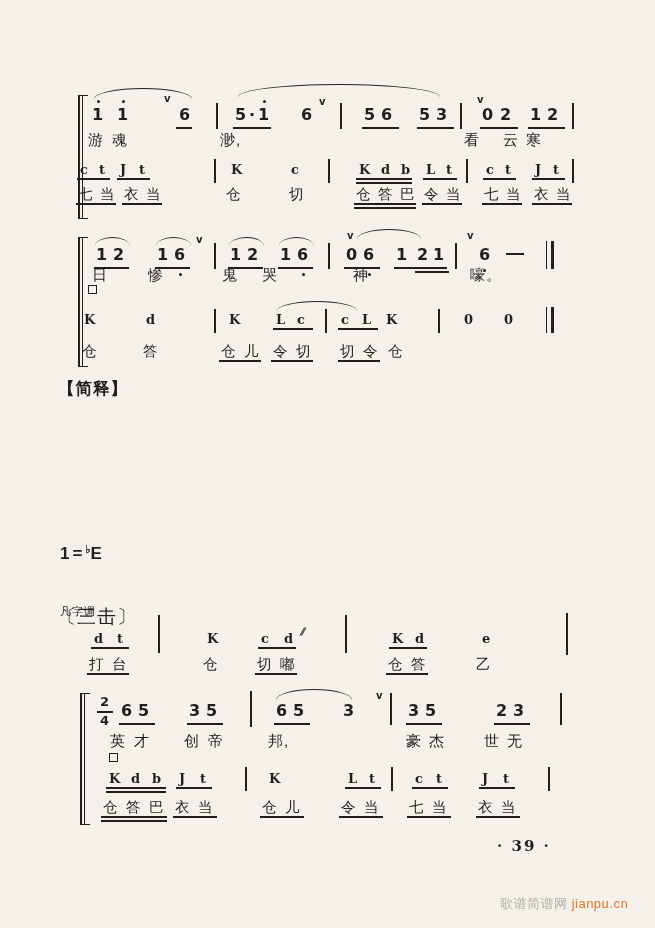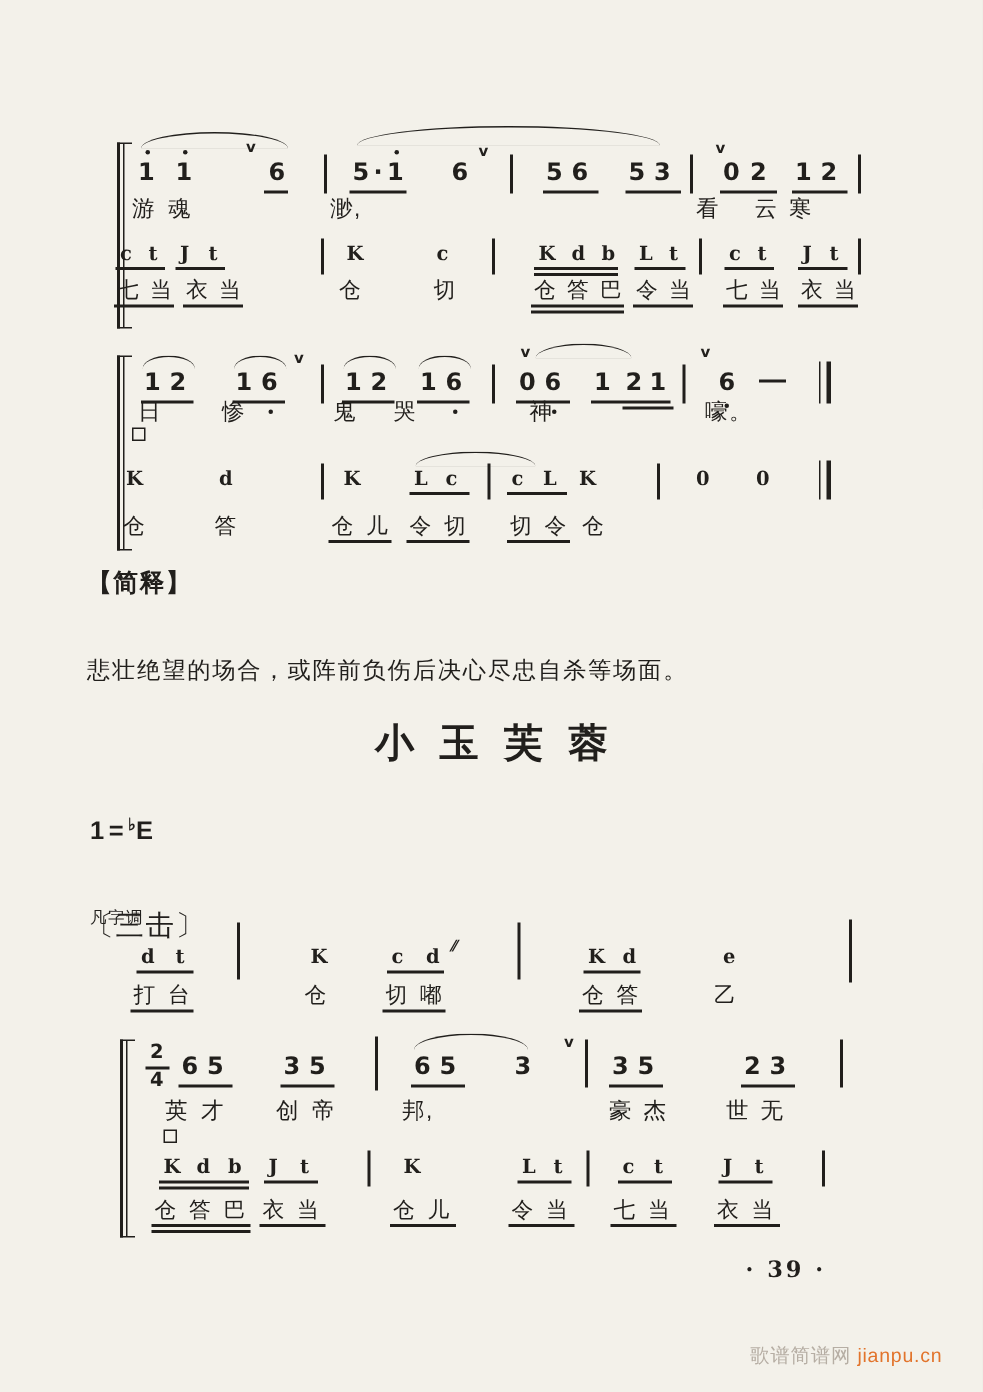--- a/index.html
+++ b/index.html
@@ -329,23 +329,21 @@
       <div class="it ul" style="left: 339px; top: 816px; width: 44px;"></div>
       <div class="it syl" style="left: 409px; top: 799px;">七</div>
       <div class="it syl" style="left: 432px; top: 799px;">当</div>
       <div class="it ul" style="left: 407px; top: 816px; width: 44px;"></div>
       <div class="it syl" style="left: 478px; top: 799px;">衣</div>
       <div class="it syl" style="left: 501px; top: 799px;">当</div>
       <div class="it ul" style="left: 476px; top: 816px; width: 44px;"></div>
     </div>
 
   <div class="block expl-head">【简释】</div>
-  <div class="block expl-line l2">悲壮绝望的场合，或阵前负伤后决心尽忠自杀等场面。</div>
-
-  <div class="block piece-title">小玉芙蓉</div>
+
 
   <div class="block keysig"><span>1</span><span class="eq">=</span><span class="flat">♭</span><span>E</span></div>
   <div class="block mode">凡字调</div>
   <div class="block intro">〔三击〕</div>
 
   <div class="block pageno">· 39 ·</div>
 
   <div class="block watermark"><span class="wm-name">歌谱简谱网 </span><span class="wm-url">jianpu.cn</span></div>
 </div>
 

